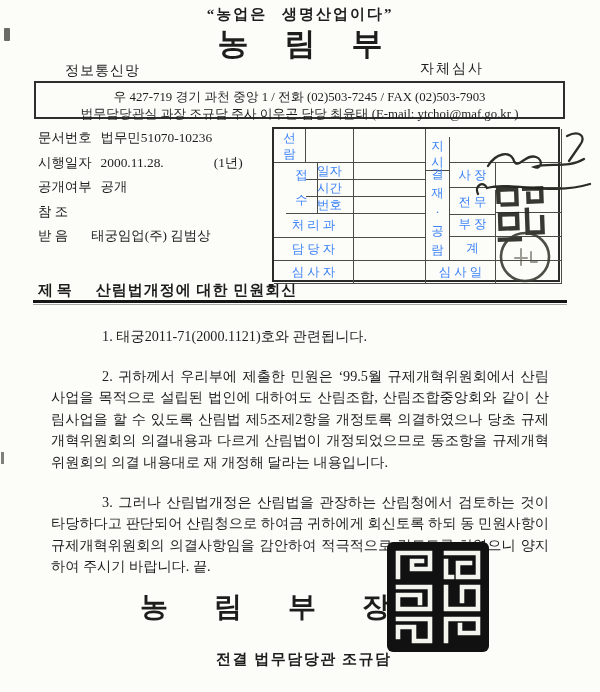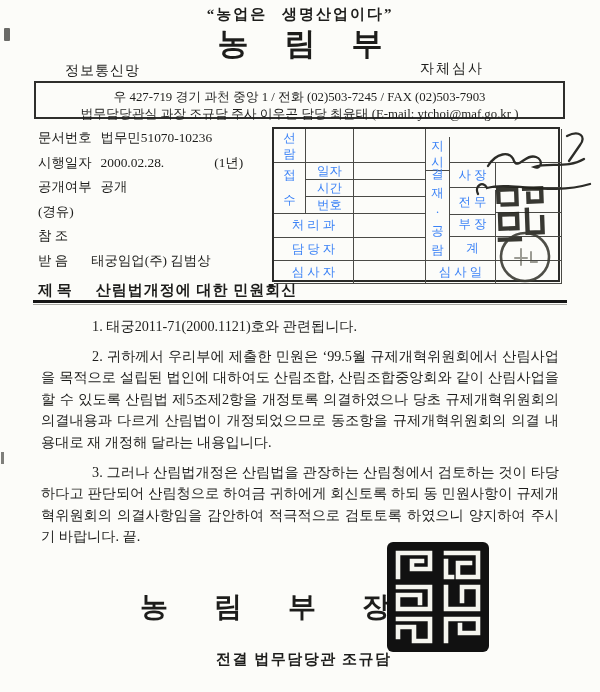--- a/index.html
+++ b/index.html
@@ -28,21 +28,21 @@
   .tc{position:absolute;box-sizing:border-box;border-right:1px solid #4a4a46;border-bottom:1px solid #4a4a46;
       font-size:12.4px;color:#3b82f6;text-align:center;overflow:hidden;}
   .vlab{word-break:break-all;}
   
   .subject{top:281px;left:38px;font-size:15px;font-weight:bold;white-space:nowrap;}
   .subject .st{margin-left:24px;letter-spacing:1px;}
   .rule1{top:300px;left:33px;width:534px;height:3px;background:#161616;}
   .rule2{top:304px;left:33px;width:534px;height:1px;background:#a9a9a4;}
   
   .bodytxt{top:308px;left:33px;width:534px;font-size:14.2px;line-height:21.6px;text-align:justify;word-break:break-all;}
-  .bodytxt p{margin:8px;text-indent:3.6em;}
+  .bodytxt p{margin:18px;text-indent:3.6em;}
   
   .minister{top:588px;left:140px;font-size:28px;font-weight:bold;letter-spacing:46px;white-space:nowrap;}
   .delegation{top:650px;left:216px;font-size:15px;font-weight:bold;letter-spacing:1.5px;white-space:nowrap;}
   .seal{top:541px;left:386px;width:104px;height:112px;}
   .sig{top:128px;left:470px;width:128px;height:86px;pointer-events:none;}
   .rstamp{top:183px;left:492px;width:56px;height:62px;transform:rotate(-2deg);}
   .cstamp{top:228px;left:497px;width:56px;height:58px;}
   .smudge1{top:28px;left:4px;width:6px;height:13px;background:#3a3a36;opacity:.75;border-radius:1px;}
   .smudge2{top:452px;left:1px;width:3px;height:12px;background:#4a4a46;opacity:.7;}
 </style>
@@ -59,38 +59,37 @@
   <div class="abs contact">
     <div class="cl">우 427-719 경기 과천 중앙 1  /  전화 (02)503-7245  / FAX  (02)503-7903</div>
     <div class="cl">법무담당관실   과장  조규담  주사  이우곤   담당   최윤태  (E-mail:  ytchoi@maf.go.kr  )</div>
   </div>
 
   <div class="abs docinfo">
     <div class="iline">
       <span class="lab">문서번호</span><span>법무민51070-10236</span>
     </div>
     <div class="iline">
-      <span class="lab">시행일자</span><span>2000.02.28.</span><span class="ret">(1년)</span>
+      <span class="lab">시행일자</span><span>2000.11.28.</span><span class="ret">(1년)</span>
     </div>
     <div class="iline">
       <span class="lab">공개여부</span><span>공개</span>
     </div>
-    <div class="iline">(경유)</div>
     <div class="iline">참 조</div>
     <div class="iline">
       <span class="lab">받 음</span><span class="to-val">태궁임업(주) 김범상</span>
     </div>
   </div>
 
   <div class="abs atable">
     <div class="tc vlab" style="left:0;top:0;width:32px;height:34px;line-height:16px;padding:1px 9px 0;">선람</div>
     <div class="tc" style="left:32px;top:0;width:48px;height:34px;"></div>
     <div class="tc" style="left:80px;top:0;width:72px;height:34px;"></div>
 
-    <div class="tc vlab" style="left:0;top:34px;width:32px;height:51px;line-height:25px;padding:0 9px;">접수</div>
+    <div class="tc vlab" style="left:12px;top:34px;width:32px;height:51px;line-height:25px;padding:0 9px;">접수</div>
     <div class="tc" style="left:32px;top:34px;width:48px;height:17px;line-height:16px;">일자</div>
     <div class="tc" style="left:80px;top:34px;width:72px;height:17px;"></div>
     <div class="tc" style="left:32px;top:51px;width:48px;height:17px;line-height:16px;">시간</div>
     <div class="tc" style="left:80px;top:51px;width:72px;height:17px;"></div>
     <div class="tc" style="left:32px;top:68px;width:48px;height:17px;line-height:16px;">번호</div>
     <div class="tc" style="left:80px;top:68px;width:72px;height:17px;"></div>
 
     <div class="tc" style="left:0;top:85px;width:80px;height:24px;line-height:23px;">처 리 과</div>
     <div class="tc" style="left:80px;top:85px;width:72px;height:24px;"></div>
     <div class="tc" style="left:0;top:109px;width:80px;height:23px;line-height:22px;">담 당 자</div>

